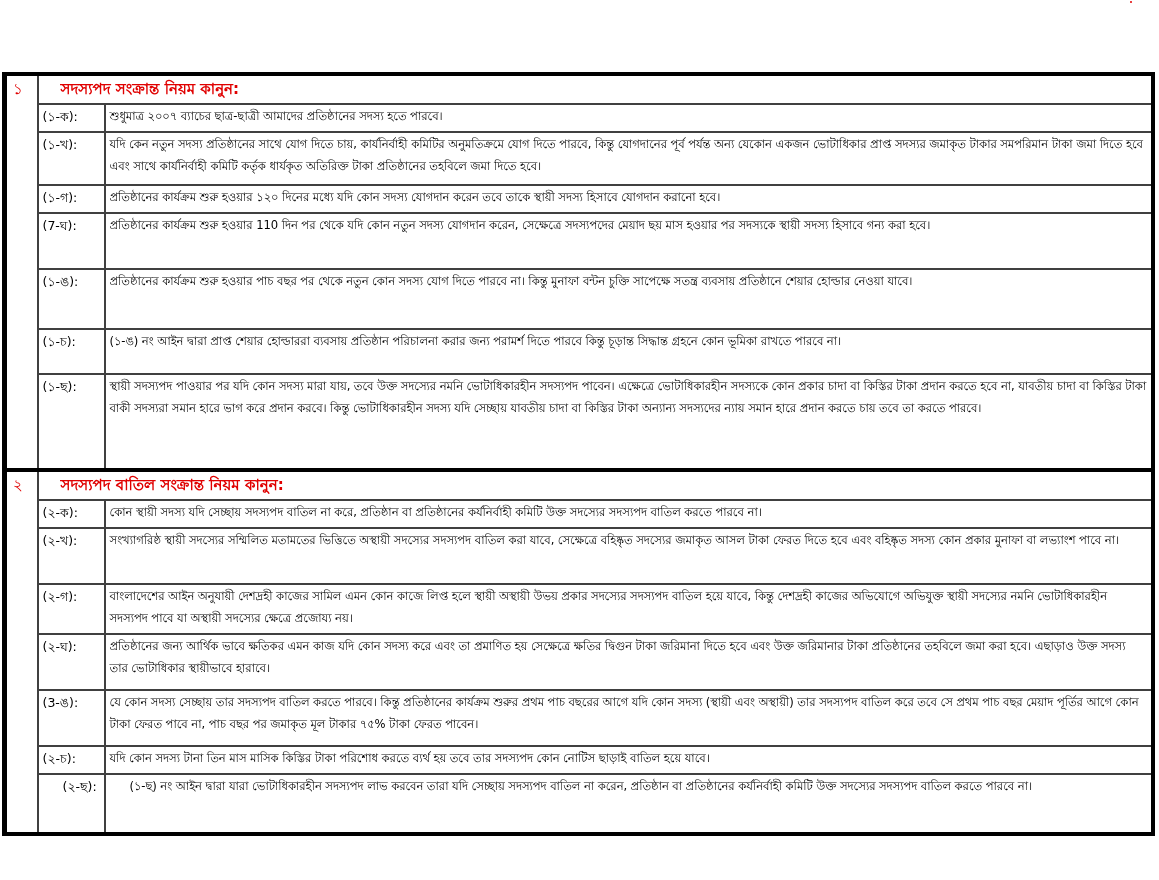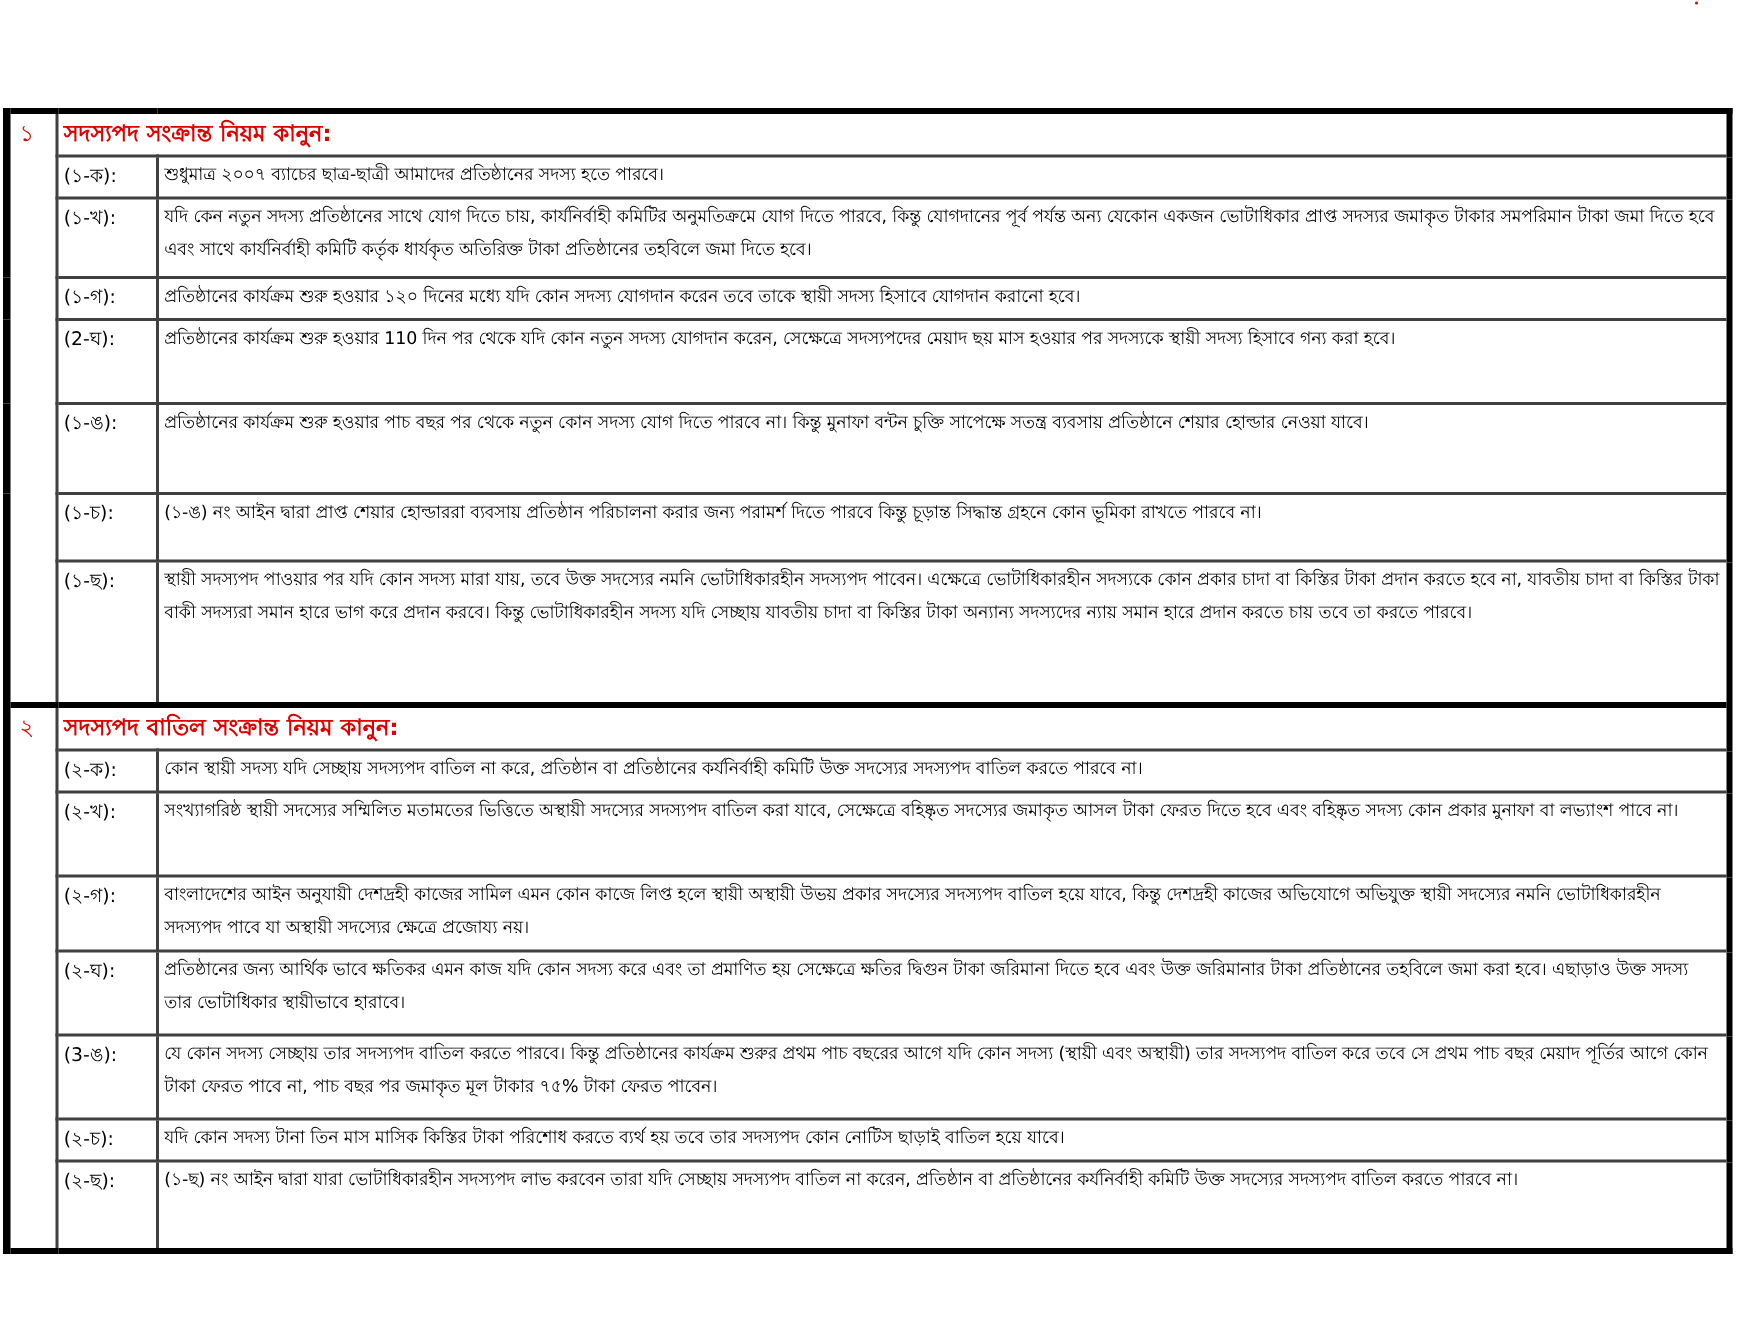--- a/index.html
+++ b/index.html
@@ -8,23 +8,23 @@
   .dot { position:absolute; left:1130px; top:1px; width:2px; height:2px; background:#e00000; border-radius:50%; }
   .doc { position:absolute; left:2px; top:72px; width:1153px; }
   table.rules { border-collapse:collapse; width:1153px; table-layout:fixed; }
   table.rules td { border:2px solid #404040; vertical-align:top; padding:0; }
   table.rules tr.section-head td { border-top:4px solid #000; }
   col.c-num { width:33px; }
   col.c-lab { width:67px; }
   td.num { border-left:5px solid #000 !important; border-bottom:none !important; border-top-width:4px; }
   td.num.last { border-bottom:4px solid #000 !important; }
   td.right-edge { border-right:4px solid #000 !important; }
-  tr.bottom td { border-bottom:4px solid #000; }
+  tr.bottom td { border-bottom:4px solid #000;padding-left:20px; }
   .sec-num { color:#e00000; font-size:15px; padding:3px 0 0 6px; display:block; line-height:20px; }
-  .sec-title { color:#e00000; font-size:15px; font-weight:bold; padding:3px 0 0 4px; display:block; height:24px; line-height:20px; }
+  .sec-title { color:#e00000; font-size:15px; font-weight:bold; padding:3px 0 0 4px; display:block; height:24px; line-height:20px;margin-left:18px; }
   .lab { font-size:12.5px; padding:3px 0 0 4px; display:block; line-height:18px; white-space:nowrap; }
   .txt { font-size:11.6px; line-height:22px; padding:0 4px 4px 4px; display:block; letter-spacing:-0.1px; }
 </style>
 </head>
 <body>
 
 <div class="dot"></div>
 
 <div class="doc">
   <table class="rules">
@@ -62,21 +62,21 @@
       <tr style="height:28px">
         <td>
             <span class="lab">(১-গ):</span>
           </td>
         <td class="right-edge">
             <span class="txt">প্রতিষ্ঠানের কার্যক্রম শুরু হওয়ার ১২০ দিনের মধ্যে যদি কোন সদস্য যোগদান করেন তবে তাকে স্থায়ী সদস্য হিসাবে যোগদান করানো হবে।</span>
           </td>
       </tr>
       <tr style="height:56px">
         <td>
-            <span class="lab">(2-ঘ):</span>
+            <span class="lab">(7-ঘ):</span>
           </td>
         <td class="right-edge">
             <span class="txt">প্রতিষ্ঠানের কার্যক্রম শুরু হওয়ার 110 দিন পর থেকে যদি কোন নতুন সদস্য যোগদান করেন, সেক্ষেত্রে সদস্যপদের মেয়াদ ছয় মাস হওয়ার পর সদস্যকে স্থায়ী সদস্য হিসাবে গন্য করা হবে।</span>
           </td>
       </tr>
       <tr style="height:60px">
         <td>
             <span class="lab">(১-ঙ):</span>
           </td>
         <td class="right-edge">

